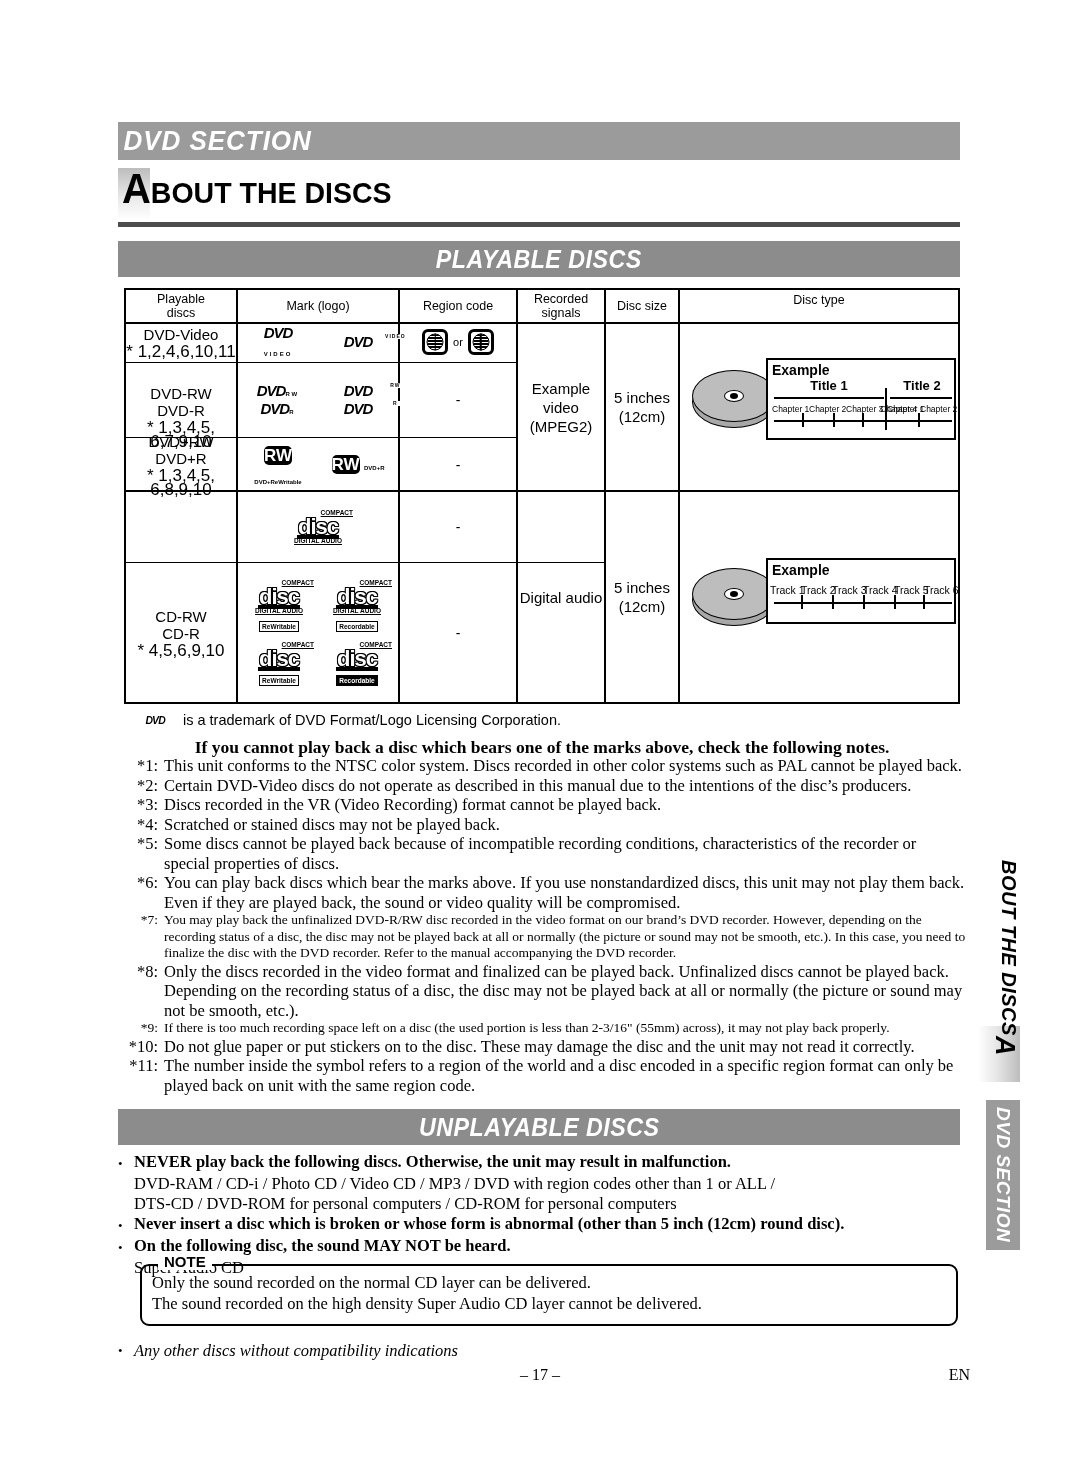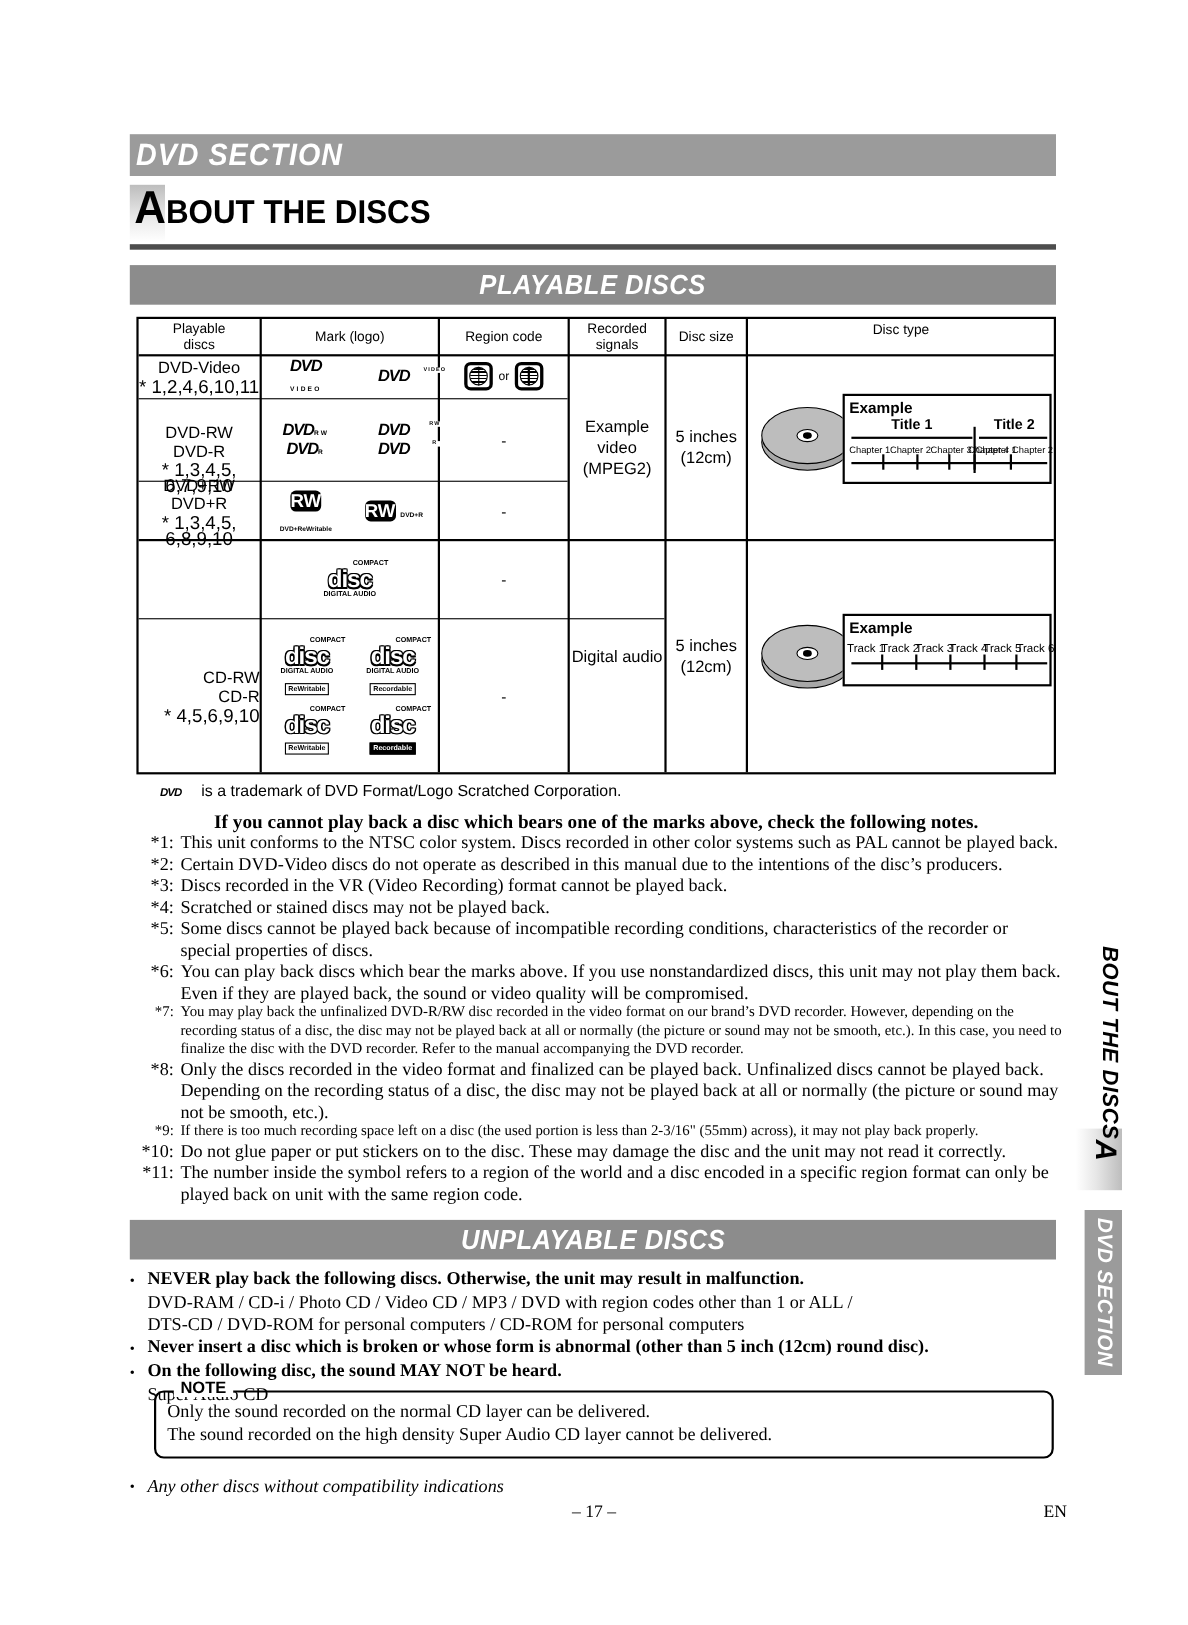--- a/index.html
+++ b/index.html
@@ -114,21 +114,21 @@
   
   .rwlogo{ display:inline-block; text-align:center; width:64px; }
   .rwlogo .box{
     width:40px; height:28px; background:#000; border-radius:5px;
     margin:0 auto; color:#fff; font-family:"Liberation Sans", sans-serif;
     font-weight:bold; font-size:17px; line-height:28px; letter-spacing:0px;
   }
   .rwlogo .cap{ font-size:6px; font-weight:bold; margin-top:2px; letter-spacing:0px; }
 
   
-  .cdlogo{ display:inline-block; width:74px; text-align:center; }
+  .cdlogo{ display:inline-block; width:74px; text-align:center;text-decoration:underline; }
   .cdlogo .compact{
     font-size:6.5px; font-weight:bold; letter-spacing:0px; line-height:8px;
     text-align:right; padding-right:2px; border-top:none;
   }
   .cdlogo .discword{
     font-family:"Liberation Sans", sans-serif;
     font-weight:bold; font-size:22px; line-height:20px;
     -webkit-text-stroke:0px;
     color:#fff;
     text-shadow:
@@ -413,21 +413,21 @@
 
     <div class="cell" style="left:112px;top:202px;width:160px;height:70px;display:flex;align-items:center;justify-content:center;">
       <span class="cdlogo">
         <span class="compact" style="display:block">COMPACT</span>
         <span class="discword" style="display:block">disc</span>
         <span class="dline" style="display:block">DIGITAL AUDIO</span>
       </span>
     </div>
     <div class="cell dash" style="left:274px;top:202px;width:116px;height:70px;display:flex;align-items:center;justify-content:center;">-</div>
 
-    <div class="cell disc-name" style="left:0;top:274px;width:110px;height:138px;align-items:flex-end;">
+    <div class="cell disc-name" style="left:0;top:274px;width:110px;height:138px;">
       <div>CD-RW</div>
       <div>CD-R</div>
       <div class="stars">* 4,5,6,9,10</div>
     </div>
     <div class="cell" style="left:112px;top:274px;width:160px;height:138px;display:flex;flex-wrap:wrap;align-items:center;align-content:space-evenly;justify-content:space-around;padding:8px 2px;">
       <span class="cdlogo">
         <span class="compact" style="display:block">COMPACT</span>
         <span class="discword" style="display:block">disc</span>
         <span class="dline" style="display:block">DIGITAL AUDIO</span>
         <span class="tag">ReWritable</span>
@@ -525,21 +525,21 @@
       <div class="tick" style="left:126px;top:35px;height:14px;"></div>
       <div class="tick" style="left:155px;top:35px;height:14px;"></div>
     </div>
   </div>
 
   <div class="tm-line">
     <span class="lg dvdlogo" style="width:38px">
       <span class="top" style="font-size:13px">DVD</span>
       <span class="disc" style="width:36px;height:5px"></span>
     </span>
-    <span>is a trademark of DVD Format/Logo Scratched Corporation.</span>
+    <span>is a trademark of DVD Format/Logo Licensing Corporation.</span>
   </div>
 
   <div class="notes-head">If you cannot play back a disc which bears one of the marks above, check the following notes.</div>
 
   <div class="notes">
     <div class="note">
       <span class="num">*1:</span>
       <span class="body">This unit conforms to the NTSC color system. Discs recorded in other color systems such as PAL cannot be played back.</span>
     </div>
     <div class="note">

